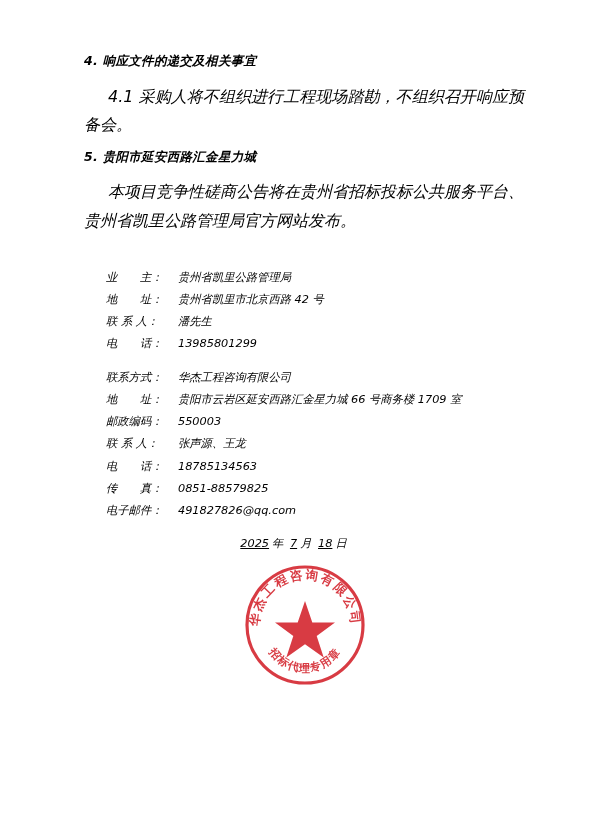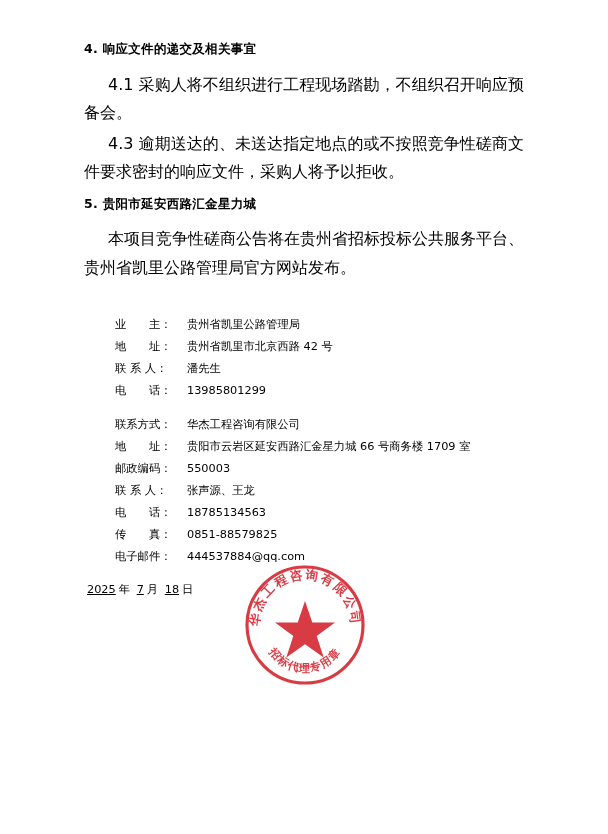--- a/index.html
+++ b/index.html
@@ -18,22 +18,23 @@
   .page {
     position: absolute;
     left: 0; top: 0;
     width: 608px;
     height: 834px;
     background: #fff;
   }
   .content {
     position: absolute;
     left: 84px;
-    top: 40px;
+    top: 52px;
     width: 440px;
+    font-style: italic;
   }
   .h-sec {
     font-size: 12.5px;
     font-weight: bold;
     line-height: 1.5;
     margin: 0 0 6px 0;
     letter-spacing: 0.3px;
   }
   .h-sec .num {
     display: inline-block;
@@ -50,41 +51,41 @@
   .spacer-sm { height: 6px; }
   .spacer-md { height: 12px; }
   .spacer-lg { height: 18px; }
 
   .u {
     text-decoration: underline;
   }
 
   
   .contact-block {
-    margin-left: 31px;
+    margin-left: 22px;
     font-size: 11.3px;
     line-height: 1.95;
   }
   .crow {
     display: flex;
     align-items: baseline;
   }
   .clabel {
     width: 72px;
     flex: 0 0 72px;
     white-space: nowrap;
   }
   .cvalue {
     flex: 1 1 auto;
   }
 
   
   .dateline {
     margin-top: 14px;
-    text-align: left;
+    text-align: center;
     font-size: 11.3px;
     padding-right: 24px;
   }
   .dateline .u {
     padding: 0 3px;
   }
 
   
   .seal {
     position: absolute;
@@ -101,21 +102,20 @@
 
 <div class="page">
   <div class="content">
 
     <div class="h-sec">
       <span class="num">4.</span>
       <span>响应文件的递交及相关事宜</span>
     </div>
     <div class="spacer-sm"></div>
     <p class="para">4.1 采购人将不组织进行工程现场踏勘，不组织召开响应预备会。</p>
-    <p class="para">4.3 逾期送达的、未送达指定地点的或不按照竞争性磋商文件要求密封的响应文件，采购人将予以拒收。</p>
 
     <div class="spacer-sm"></div>
 
     <div class="h-sec">
       <span class="num">5.</span>
       <span>贵阳市延安西路汇金星力城</span>
     </div>
     <div class="spacer-sm"></div>
     <p class="para">本项目竞争性磋商公告将在贵州省招标投标公共服务平台、贵州省凯里公路管理局官方网站发布。</p>
 
@@ -165,21 +165,21 @@
       <div class="crow">
         <span class="clabel">电　　话：</span>
         <span class="cvalue">18785134563</span>
       </div>
       <div class="crow">
         <span class="clabel">传　　真：</span>
         <span class="cvalue">0851-88579825</span>
       </div>
       <div class="crow">
         <span class="clabel">电子邮件：</span>
-        <span class="cvalue">444537884@qq.com</span>
+        <span class="cvalue">491827826@qq.com</span>
       </div>
     </div>
 
     <div class="dateline">
       <span class="u">2025</span><span>年</span>
       <span class="u">7</span><span>月</span>
       <span class="u">18</span><span>日</span>
     </div>
 
   </div>

